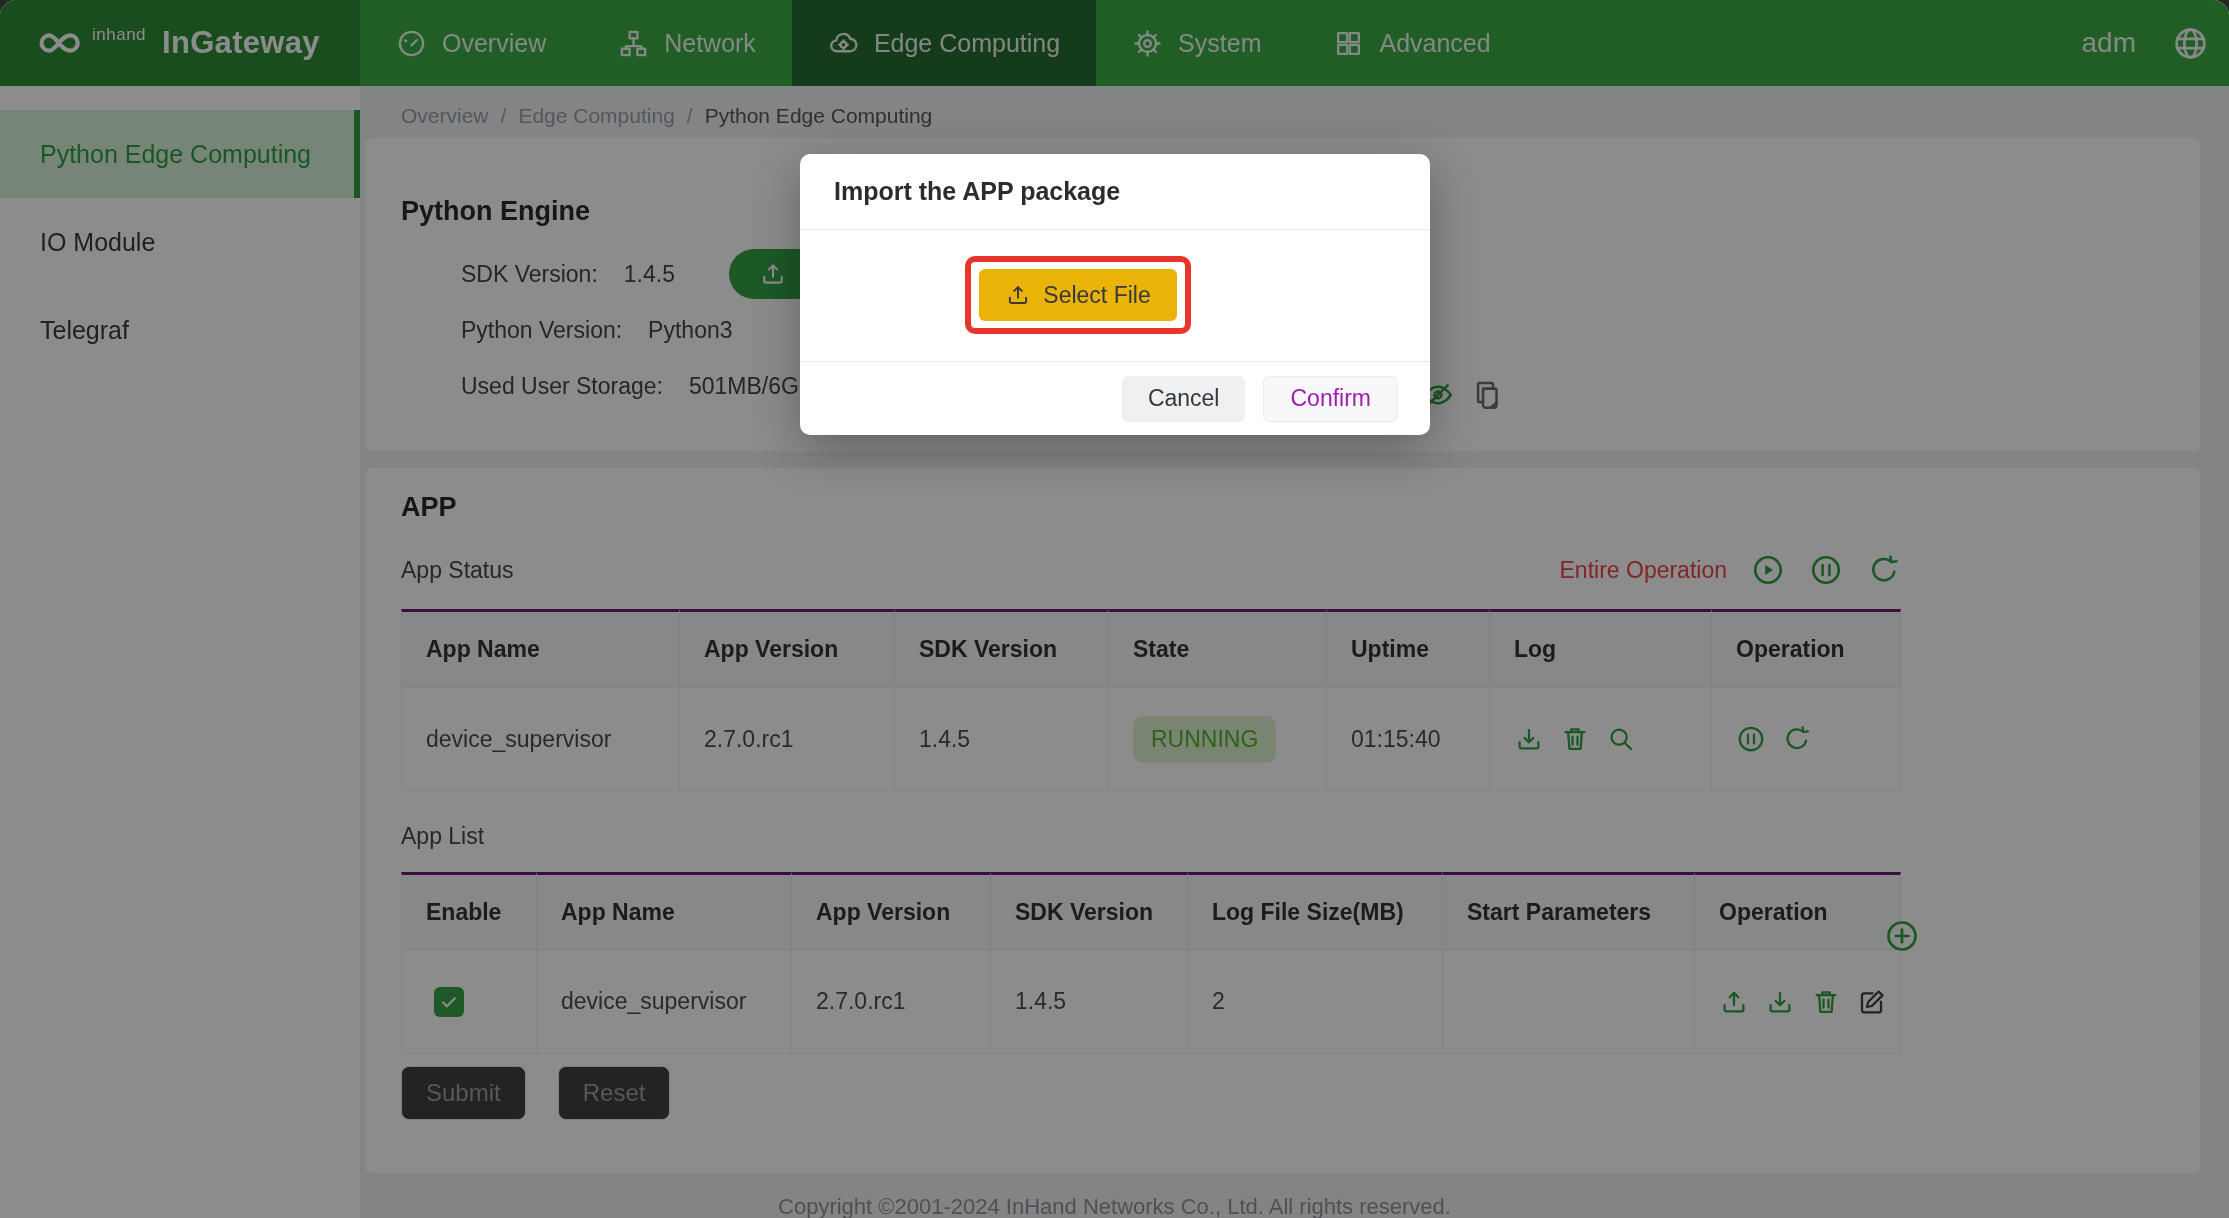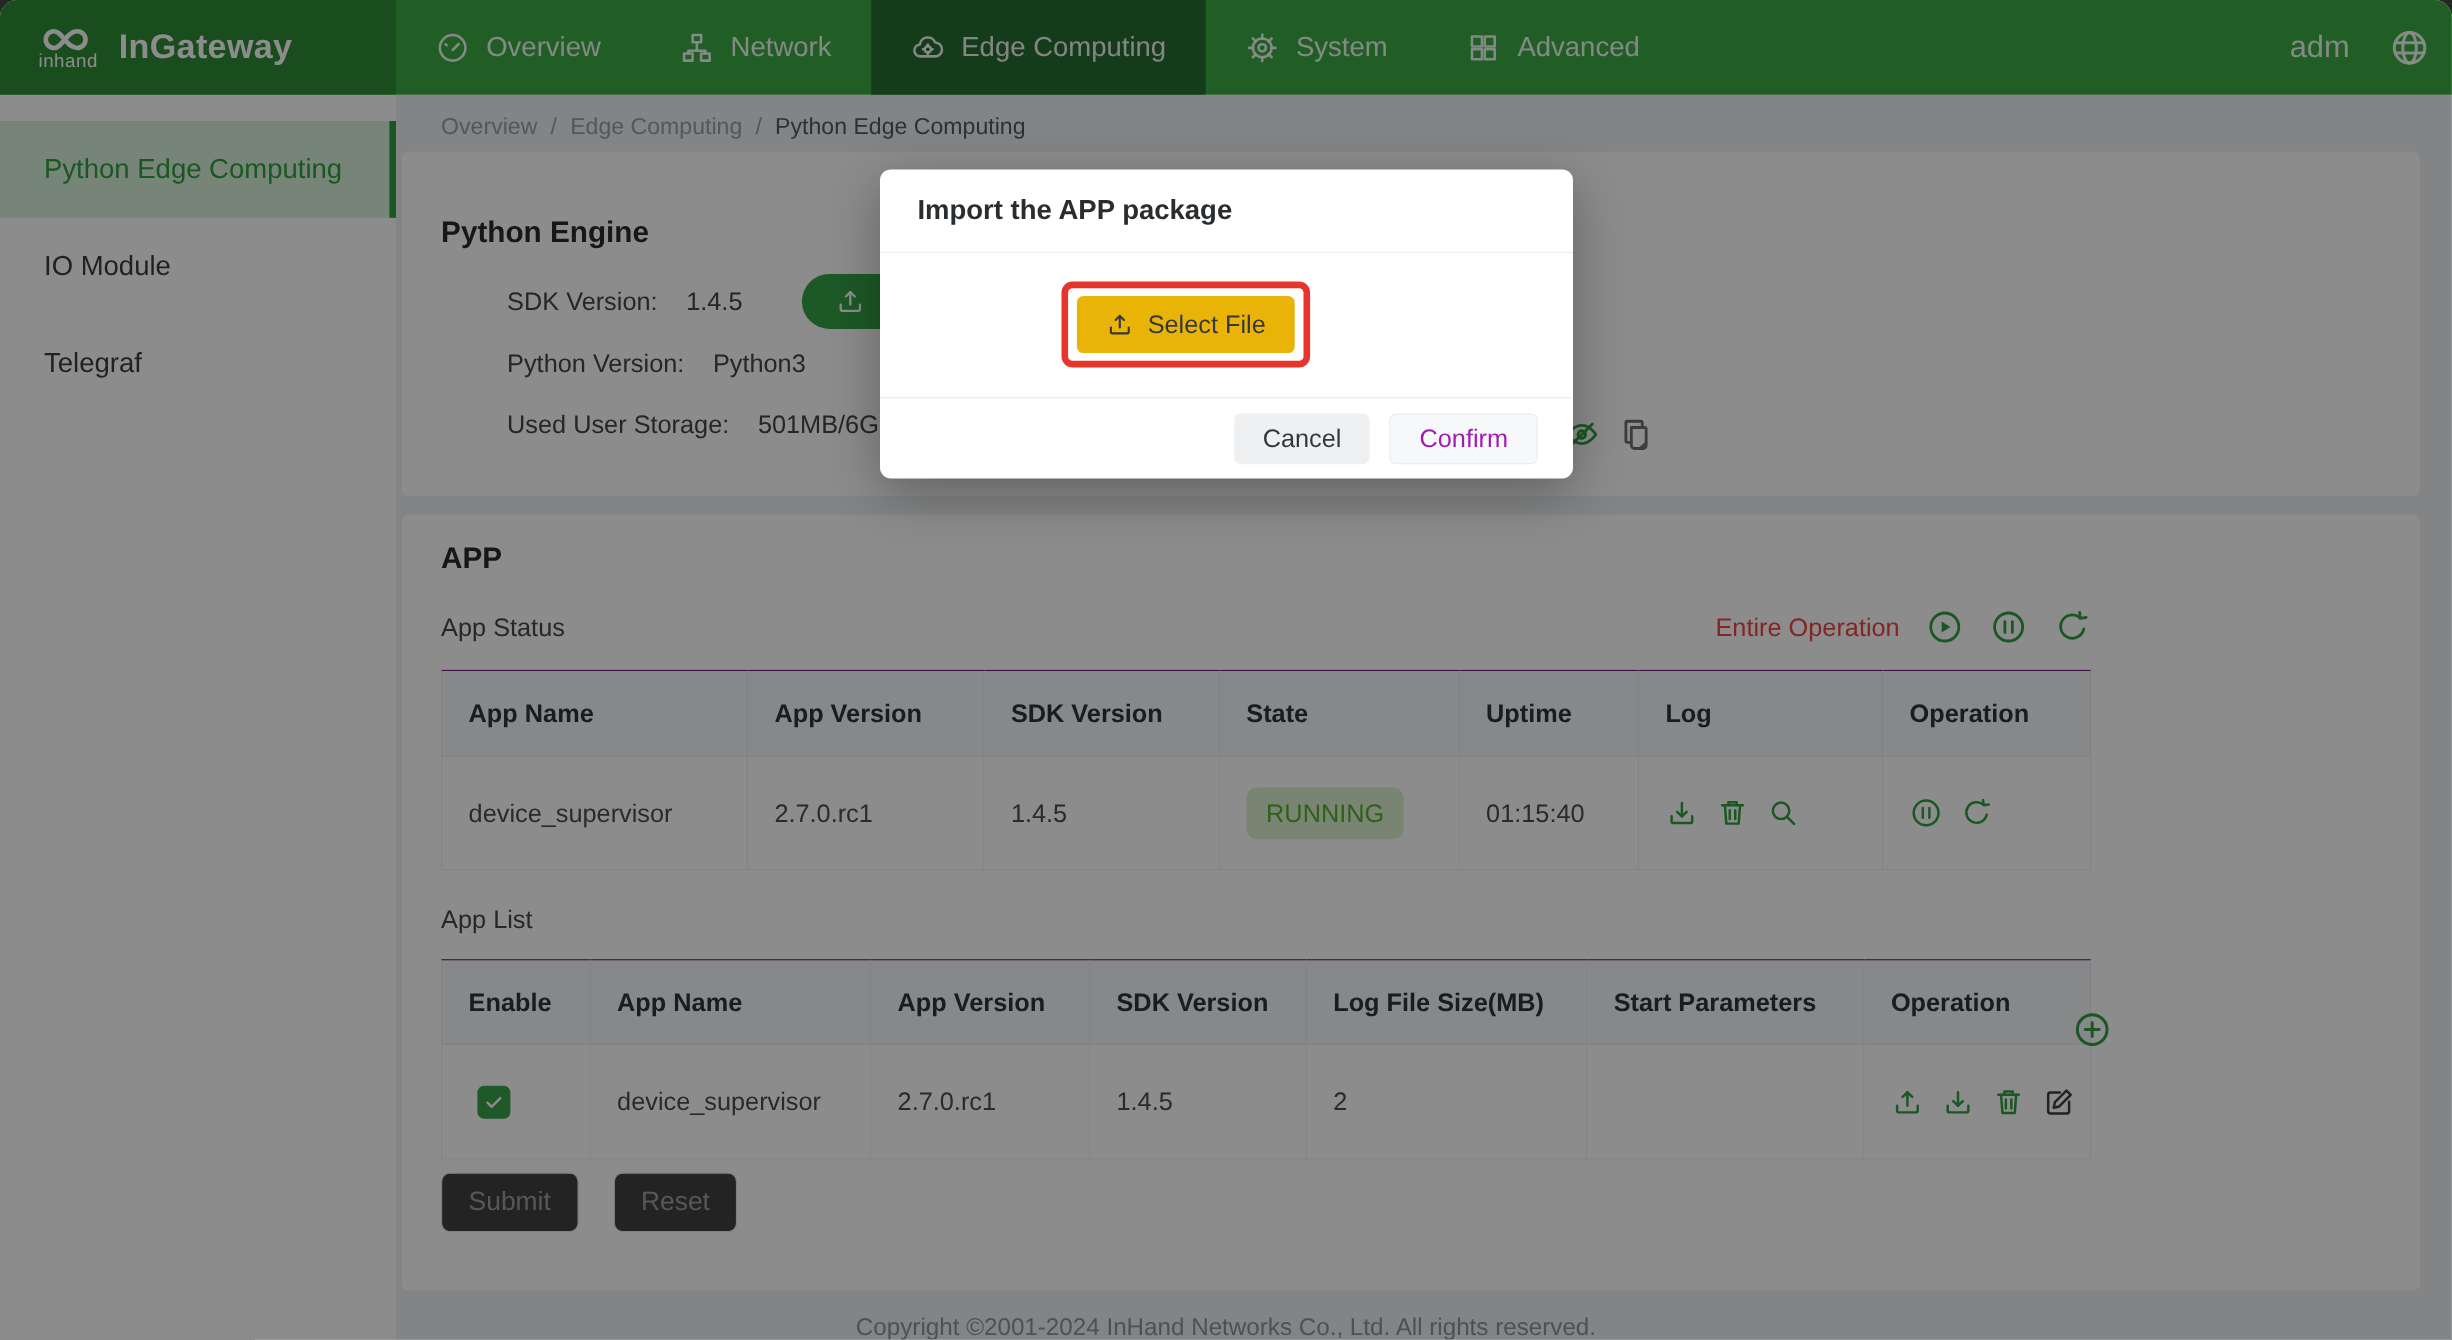--- a/index.html
+++ b/index.html
@@ -3,21 +3,21 @@
 <meta charset="utf-8">
 <style>
   html,body{margin:0;padding:0;background:#262626;}
   body{width:2229px;height:1218px;position:relative;font-family:"Liberation Sans",sans-serif;-webkit-font-smoothing:antialiased;}
   .page{position:absolute;inset:0;width:2229px;height:1218px;border-radius:16px 16px 0 0;overflow:hidden;background:#eef0f3;}
   svg.ic{fill:none;stroke:currentColor;stroke-width:1.8;stroke-linecap:round;stroke-linejoin:round;display:block;}
 
   
   .hdr{position:absolute;top:0;left:0;right:0;height:86px;display:flex;background:#3cab45;z-index:5;}
   .logo-block{width:360px;height:100%;background:#2f8c38;border-radius:16px 0 0 0;display:flex;align-items:center;padding-left:32px;box-sizing:border-box;gap:16px;color:#fff;cursor:pointer;}
-  .logo-mark{display:flex;flex-direction:column;align-items:center;line-height:1;}
+  .logo-mark{display:flex;flex-direction:row;align-items:flex-start;line-height:1;}
   .logo-mark svg{width:60px;height:28px;}
   .logo-brand{font-size:17px;letter-spacing:.5px;margin-top:-3px;}
   .logo-product{font-size:31px;font-weight:bold;letter-spacing:.3px;}
   .nav{display:flex;height:100%;}
   .nav-item{display:flex;align-items:center;gap:15px;padding:0 36px;font-size:25px;color:rgba(255,255,255,.92);cursor:pointer;}
   .nav-item.active{background:#256e30;}
   .nav-item svg{width:31px;height:31px;}
   .hdr-right{margin-left:auto;display:flex;align-items:center;gap:36px;padding-right:20px;color:rgba(255,255,255,.92);}
   .hdr-user{font-size:28px;cursor:pointer;}
   .hdr-globe svg{width:37px;height:37px;cursor:pointer;}
@@ -48,21 +48,21 @@
   .card1-icons svg{width:34px;height:34px;}
 
   .card2{margin-top:17px;height:705px;padding:24px 36px;position:relative;}
   .status-row{margin-top:30px;display:flex;align-items:center;justify-content:space-between;width:1500px;}
   .sub-label{font-size:23px;color:#45484c;}
   .entire-op{display:flex;align-items:center;gap:24px;font-size:23px;color:#ef4444;}
   .op-icon{color:#2f9e41;cursor:pointer;}
   .entire-op svg{width:34px;height:34px;}
 
   table.grid{margin-top:22px;width:1500px;border-collapse:separate;border-spacing:0;table-layout:fixed;font-size:23px;}
-  .grid th{height:79px;background:#f6f7f9;font-weight:600;color:#303336;text-align:left;padding:0 0 0 24px;border-top:1px solid #701a75;border-right:1px solid #e9ecef;border-bottom:1px solid #e9ecef;box-sizing:border-box;}
+  .grid th{height:79px;background:#f6f7f9;font-weight:600;color:#303336;text-align:left;padding:0 0 0 24px;border-top:3px solid #701a75;border-right:1px solid #e9ecef;border-bottom:1px solid #e9ecef;box-sizing:border-box;}
   .grid th:first-child{border-left:1px solid #e9ecef;}
   .grid td{height:103px;background:#fff;color:#4a4d50;padding:0 0 0 24px;border-right:1px solid #edeff1;border-bottom:1px solid #edeff1;box-sizing:border-box;}
   .grid td:first-child{border-left:1px solid #edeff1;}
   .badge-running{display:inline-block;padding:10px 18px;border-radius:10px;background:#def0d0;color:#55b22b;font-size:23px;}
   .cell-icons{display:flex;gap:16px;align-items:center;color:#2f9e41;}
   .cell-icons svg{width:30px;height:30px;cursor:pointer;}
   .icon-edit{color:#3d4043;}
   .applist-label{margin-top:32px;}
   .t2{margin-top:40px;}
   .t2 th{height:78px;}

